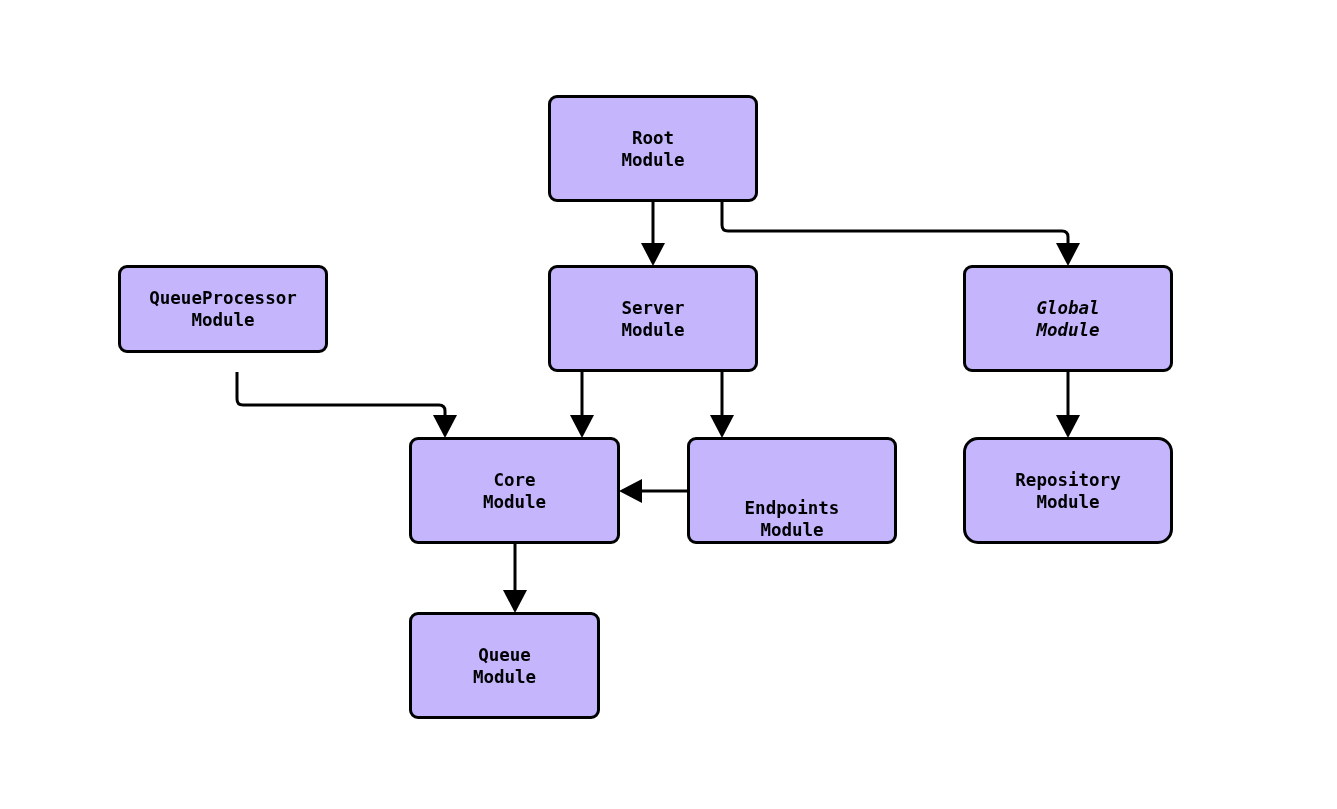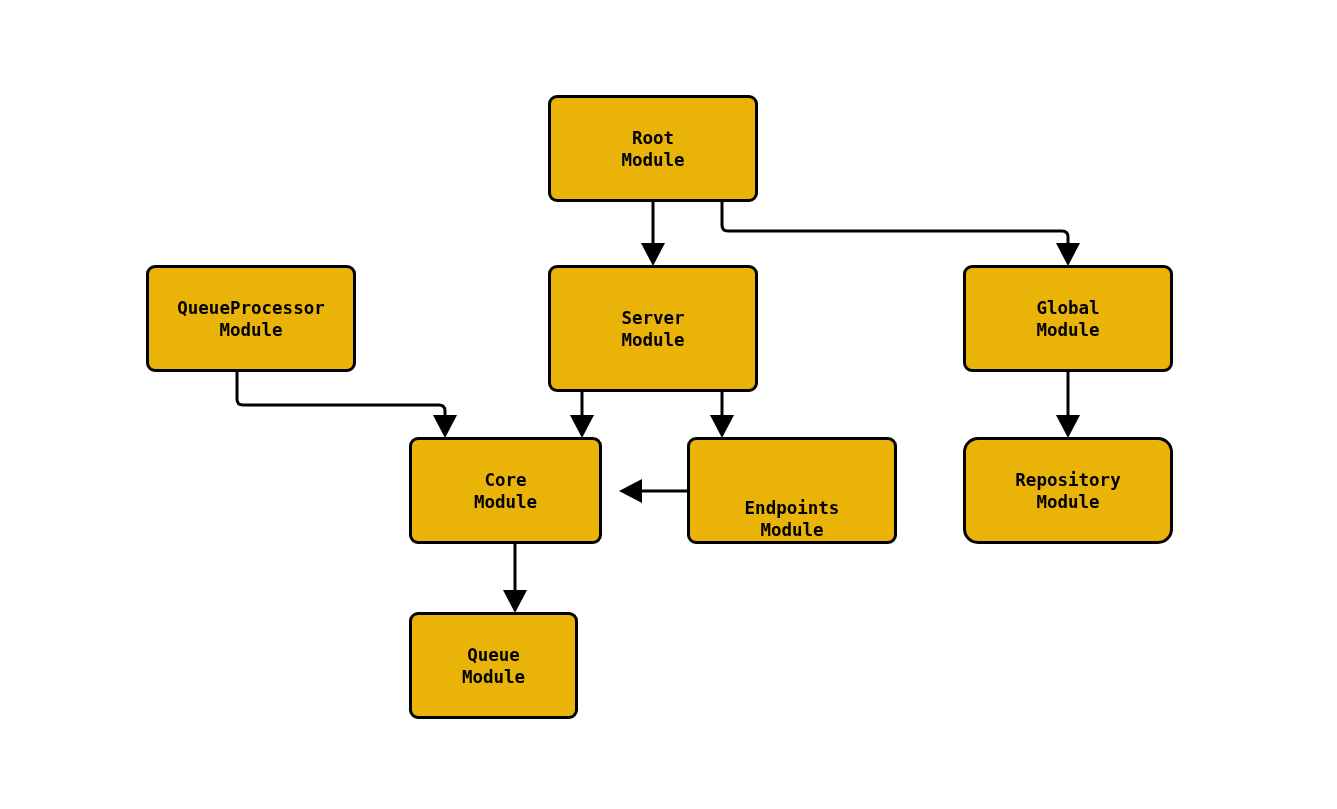--- a/index.html
+++ b/index.html
@@ -23,21 +23,21 @@
   #edge-layer {
     position: absolute;
     top: 0;
     left: 0;
     width: 1337px;
     height: 809px;
   }
   .node {
     position: absolute;
     box-sizing: border-box;
-    background: #eab308;
+    background: #c4b5fd;
     border: 3px solid #000000;
     border-radius: 9px;
     display: flex;
     flex-direction: column;
     align-items: center;
     justify-content: center;
     z-index: 2;
   }
   .node-label {
     font-family: "DejaVu Sans Mono", "Liberation Mono", monospace;
@@ -96,48 +96,48 @@
       <path d="M 515 544 L 515 599" fill="none" stroke="#000000" stroke-width="3"></path>
       <polygon points="515,613 503,590 527,590" fill="#000000"></polygon>
     </g>
   </svg>
 
   <div class="node" style="left:548px; top:95px; width:210px; height:107px;">
     <div class="node-label">Root
 Module</div>
   </div>
 
-  <div class="node" style="left:146px; top:265px; width:210px; height:107px;">
+  <div class="node" style="left:118px; top:265px; width:210px; height:88px;">
     <div class="node-label">QueueProcessor
 Module</div>
   </div>
 
-  <div class="node" style="left:548px; top:265px; width:210px; height:127px;">
+  <div class="node" style="left:548px; top:265px; width:210px; height:107px;">
     <div class="node-label">Server
 Module</div>
   </div>
 
-  <div class="node" style="left:963px; top:265px; width:210px; height:107px;">
+  <div class="node" style="left:963px; top:265px; width:210px; height:107px;font-style:italic;">
     <div class="node-label">Global
 Module</div>
   </div>
 
-  <div class="node" style="left:409px; top:437px; width:193px; height:107px;">
+  <div class="node" style="left:409px; top:437px; width:211px; height:107px;">
     <div class="node-label">Core
 Module</div>
   </div>
 
   <div class="node" style="left:687px; top:437px; width:210px; height:107px;justify-content:flex-end;">
     <div class="node-label">Endpoints
 Module</div>
   </div>
 
   <div class="node" style="left:963px; top:437px; width:210px; height:107px;border-radius:15px;">
     <div class="node-label">Repository
 Module</div>
   </div>
 
-  <div class="node" style="left:409px; top:612px; width:169px; height:107px;">
+  <div class="node" style="left:409px; top:612px; width:191px; height:107px;">
     <div class="node-label">Queue
 Module</div>
   </div>
 
 </div>
 
 </body></html>

